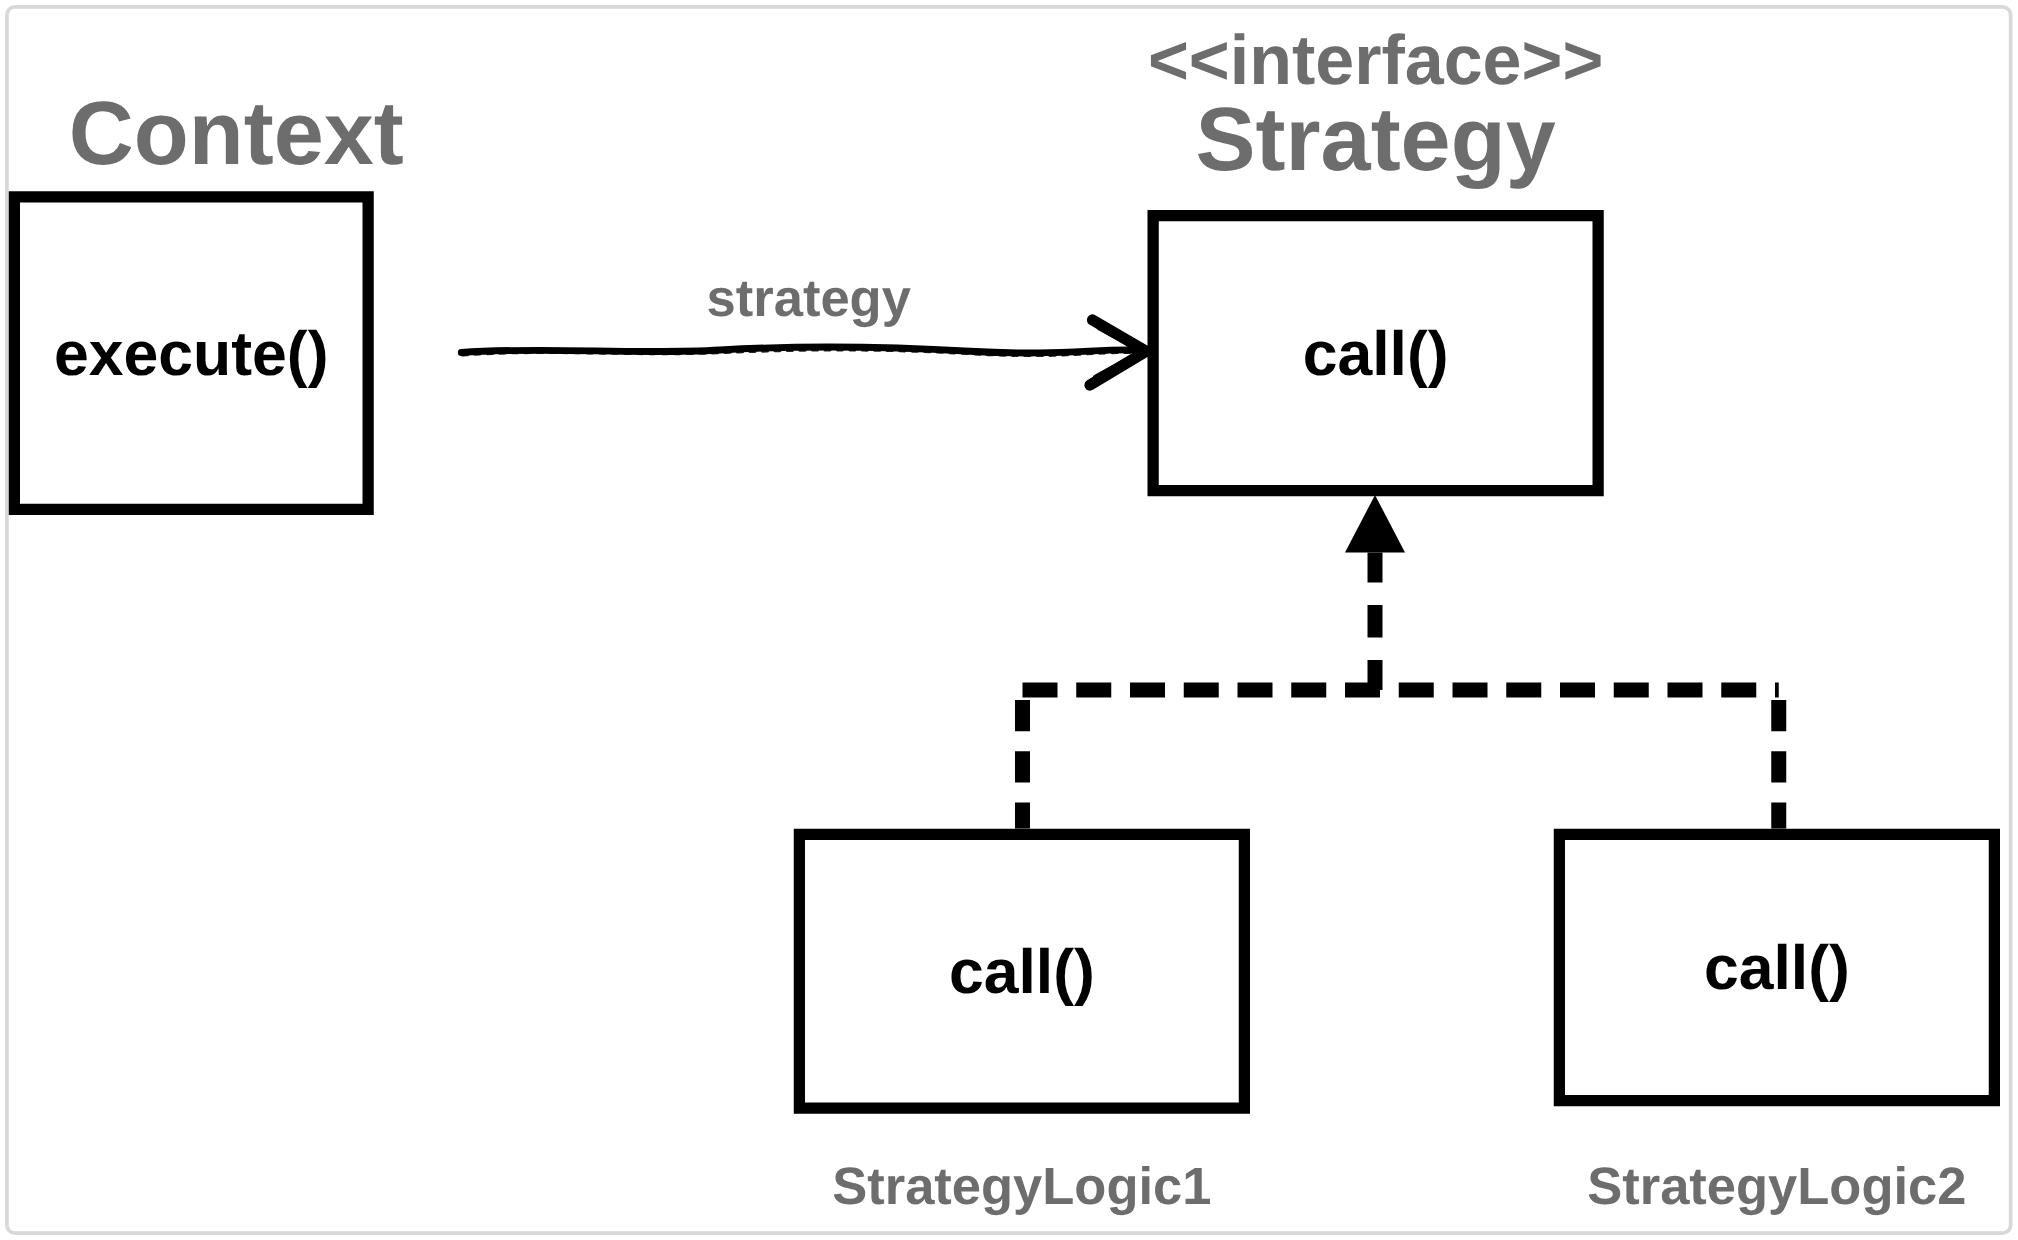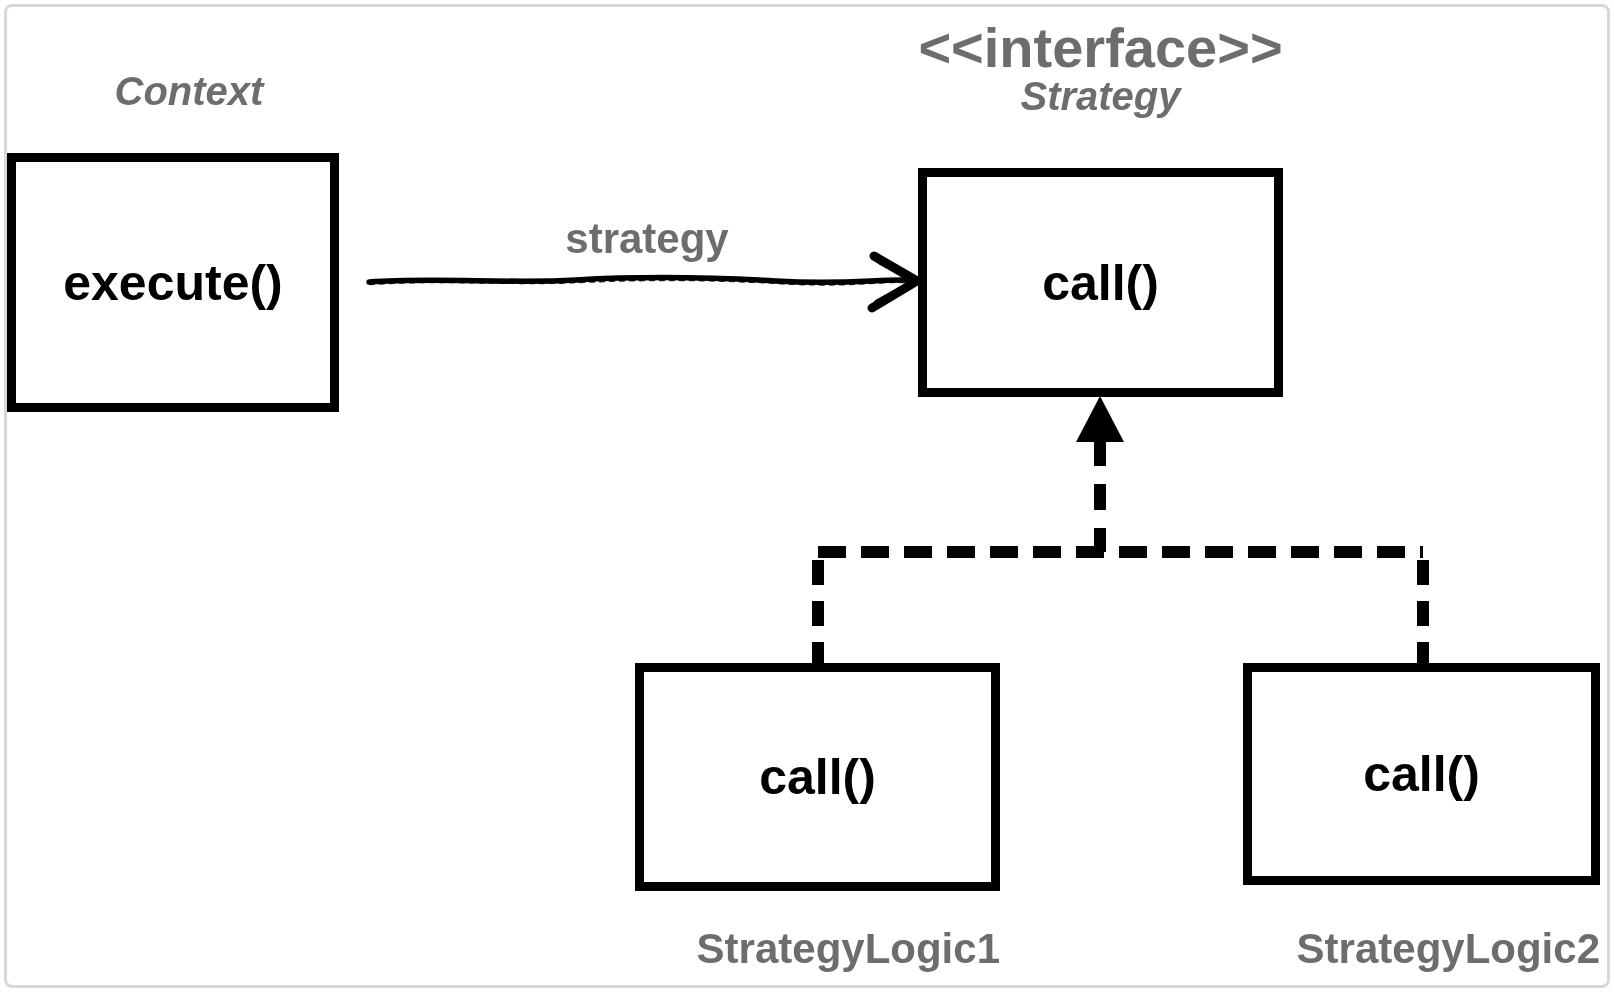--- a/index.html
+++ b/index.html
@@ -33,35 +33,35 @@
     position: absolute;
     border: 9px solid var(--line-black);
     background: var(--background);
     display: flex; align-items: center; justify-content: center;
   }
   .method {
     color: var(--line-black);
     font-size: 50px; line-height: 1;
     white-space: nowrap;
   }
-  .title-lg   { font-size: 40px; font-style: italic; }
+  .title-lg   { font-size: 72px; }
   .stereotype { font-size: 56px; }
   .assoc      { font-size: 42px; }
-  .impl-label { font-size: 42px; text-align: right; }
+  .impl-label { font-size: 42px; }
   svg .ink  { stroke: var(--line-black); fill: none; }
   svg .fill { fill: var(--line-black); stroke: none; }
 </style>
 </head>
 <body>
 
 <div class="frame"></div>
 
 <div class="abs gray-label title-lg" style="left:8px; top:71px; width:362px;">Context</div>
 
-<div class="uml-box" style="left:7px; top:153px; width:332px; height:259px;">
+<div class="uml-box" style="left:7px; top:153px; width:292px; height:259px;">
   <span class="method">execute()</span>
 </div>
 
 <div class="abs gray-label stereotype" style="left:918px; top:20px; width:365px;">&lt;&lt;interface&gt;&gt;</div>
 
 <div class="abs gray-label title-lg" style="left:918px; top:76px; width:365px;">Strategy</div>
 
 <div class="uml-box" style="left:918px; top:168px; width:365px; height:229px;">
   <span class="method">call()</span>
 </div>

